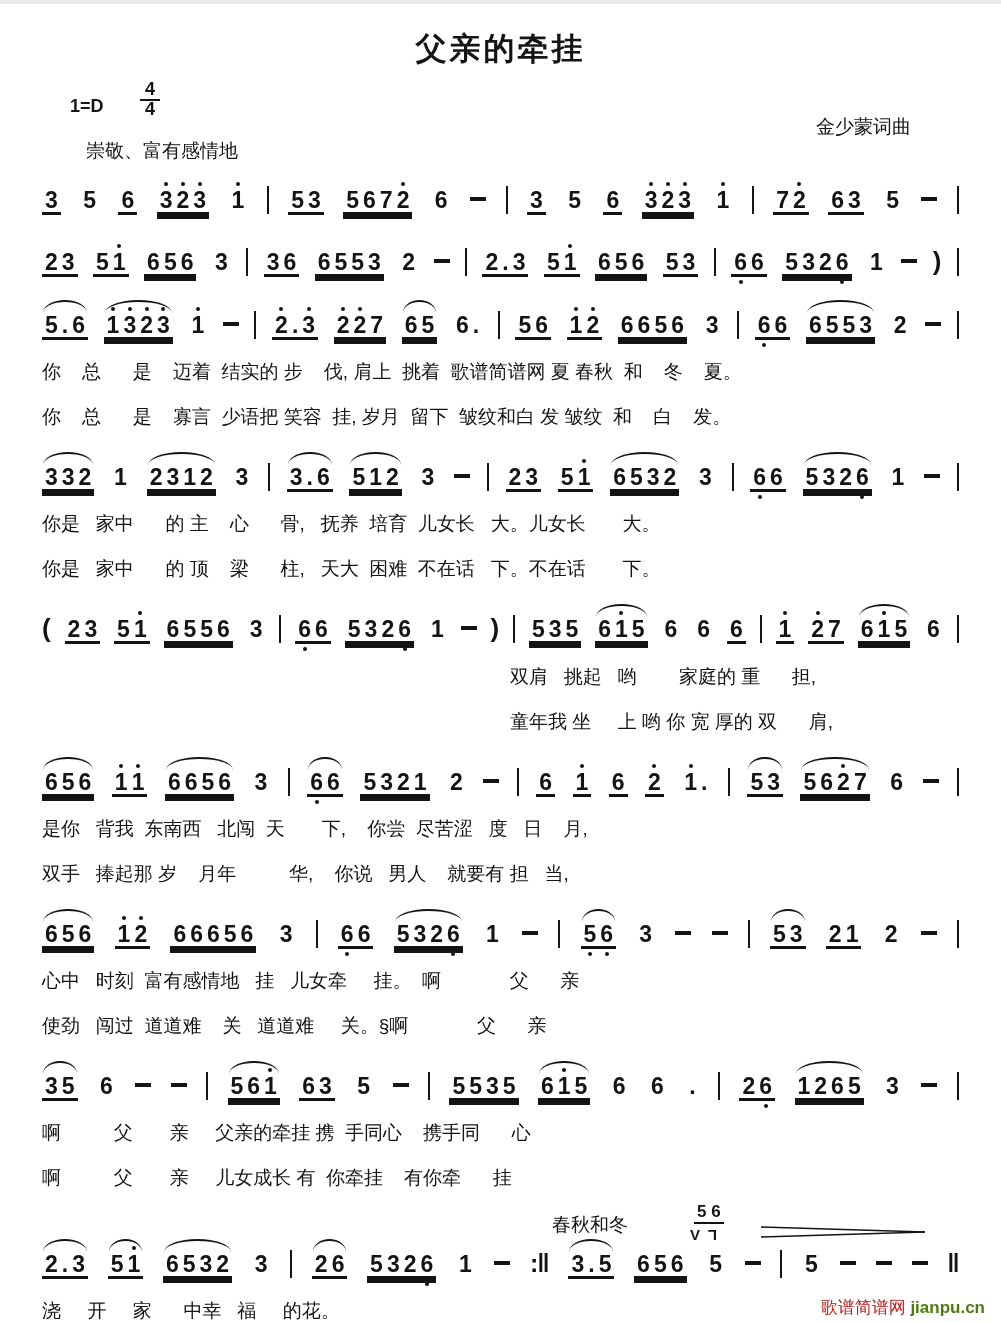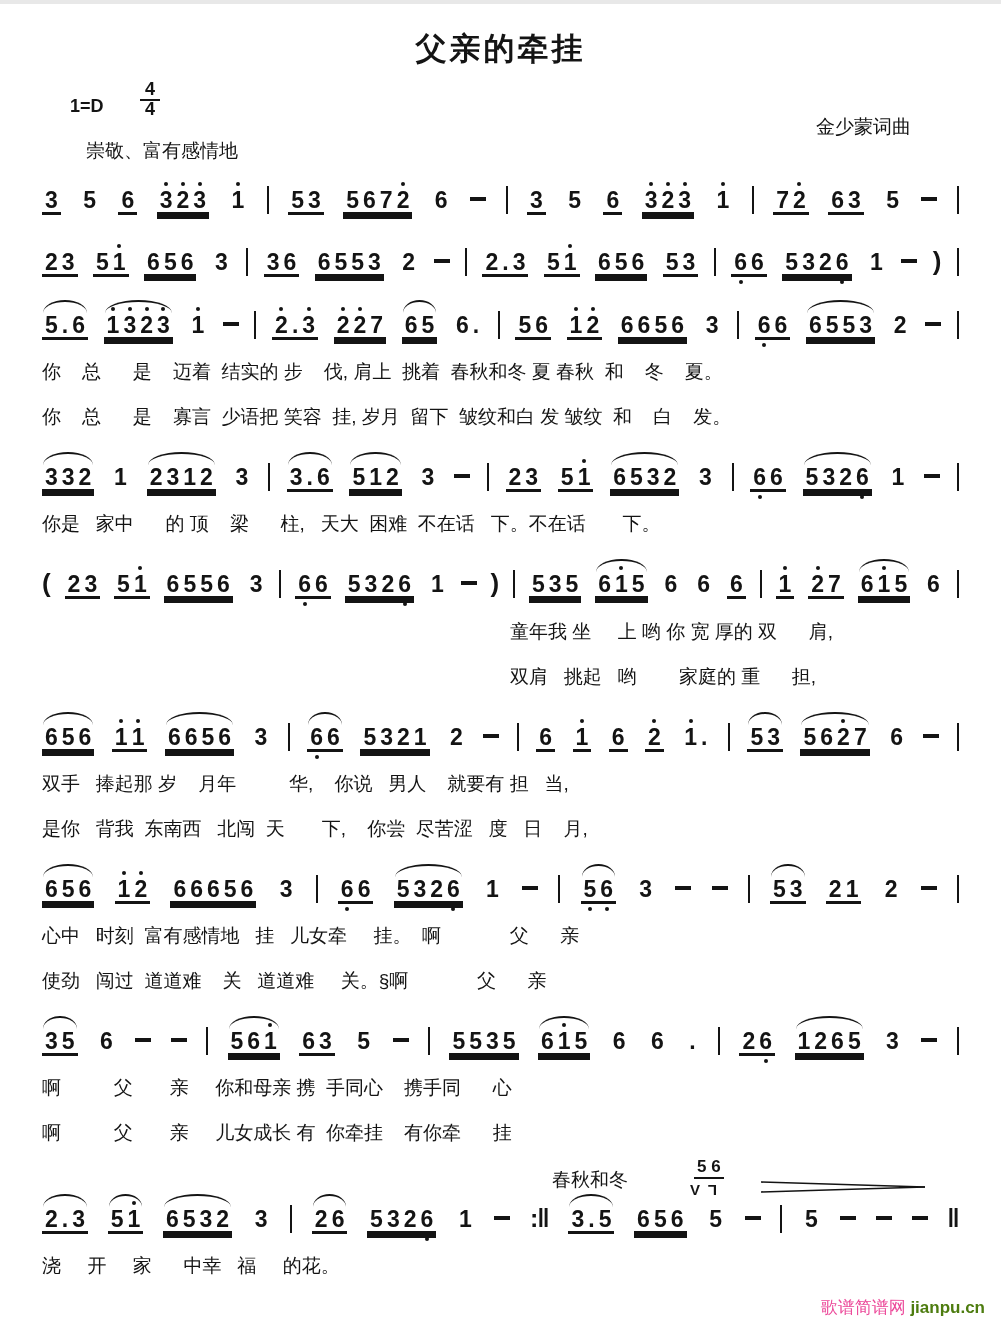--- a/index.html
+++ b/index.html
@@ -273,21 +273,21 @@
               <span class="ch">5</span>
               <span class="ch">5</span>
               <span class="ch">3</span>
             </span>
             <span class="cluster">
               <span class="ch">2</span>
             </span>
             <span class="dash"></span>
             <span class="bar"></span>
           </div>
-          <div class="lyric">你    总      是    迈着  结实的 步    伐, 肩上  挑着  春秋和冬 夏 春秋  和    冬    夏。</div>
+          <div class="lyric">你    总      是    迈着  结实的 步    伐, 肩上  挑着  歌谱简谱网 夏 春秋  和    冬    夏。</div>
           <div class="lyric">你    总      是    寡言  少语把 笑容  挂, 岁月  留下  皱纹和白 发 皱纹  和    白    发。</div>
         </div>
         <div class="system">
           <div class="notes">
             <span class="cluster arc u2">
               <span class="ch">3</span>
               <span class="ch">3</span>
               <span class="ch">2</span>
             </span>
             <span class="cluster">
@@ -345,20 +345,21 @@
               <span class="ch">3</span>
               <span class="ch">2</span>
               <span class="ch lo">6</span>
             </span>
             <span class="cluster">
               <span class="ch">1</span>
             </span>
             <span class="dash"></span>
             <span class="bar"></span>
           </div>
+          <div class="lyric">你是   家中      的 主    心      骨,   抚养  培育  儿女长   大。儿女长       大。</div>
           <div class="lyric">你是   家中      的 顶    梁      柱,   天大  困难  不在话   下。不在话       下。</div>
         </div>
         <div class="system">
           <div class="notes">
             <span class="paren">(</span>
             <span class="cluster u1">
               <span class="ch">2</span>
               <span class="ch">3</span>
             </span>
             <span class="cluster u1">
@@ -421,22 +422,22 @@
             <span class="cluster arc u2">
               <span class="ch">6</span>
               <span class="ch hi">1</span>
               <span class="ch">5</span>
             </span>
             <span class="cluster">
               <span class="ch">6</span>
             </span>
             <span class="bar"></span>
           </div>
+          <div class="lyric indent">双肩   挑起   哟        家庭的 重      担,</div>
           <div class="lyric indent">童年我 坐     上 哟 你 宽 厚的 双      肩,</div>
-          <div class="lyric indent">双肩   挑起   哟        家庭的 重      担,</div>
         </div>
         <div class="system">
           <div class="notes">
             <span class="cluster arc u2">
               <span class="ch">6</span>
               <span class="ch">5</span>
               <span class="ch">6</span>
             </span>
             <span class="cluster u1">
               <span class="ch hi">1</span>
@@ -493,22 +494,22 @@
               <span class="ch">6</span>
               <span class="ch hi">2</span>
               <span class="ch">7</span>
             </span>
             <span class="cluster">
               <span class="ch">6</span>
             </span>
             <span class="dash"></span>
             <span class="bar"></span>
           </div>
+          <div class="lyric">是你   背我  东南西   北闯  天       下,    你尝  尽苦涩   度   日    月,</div>
           <div class="lyric">双手   捧起那 岁    月年          华,    你说   男人    就要有 担   当,</div>
-          <div class="lyric">是你   背我  东南西   北闯  天       下,    你尝  尽苦涩   度   日    月,</div>
         </div>
         <div class="system">
           <div class="notes">
             <span class="cluster arc u2">
               <span class="ch">6</span>
               <span class="ch">5</span>
               <span class="ch">6</span>
             </span>
             <span class="cluster u1">
               <span class="ch hi">1</span>
@@ -623,21 +624,21 @@
               <span class="ch">2</span>
               <span class="ch">6</span>
               <span class="ch">5</span>
             </span>
             <span class="cluster">
               <span class="ch">3</span>
             </span>
             <span class="dash"></span>
             <span class="bar"></span>
           </div>
-          <div class="lyric">啊          父       亲     你和母亲 携  手同心    携手同      心</div>
+          <div class="lyric">啊          父       亲     父亲的牵挂 携  手同心    携手同      心</div>
           <div class="lyric">啊          父       亲     儿女成长 有  你牵挂    有你牵      挂</div>
         </div>
         <div class="system sys-last">
           <div class="end-label">春秋和冬</div>
           <div class="grace">5 6</div>
           <div class="breath">V<span class="flipg">Γ</span></div>
           <div class="hairpin"><svg width="170" height="16" xmlns="http://www.w3.org/2000/svg">
               <line x1="2" y1="3" x2="166" y2="8" stroke="#141414" stroke-width="1.6"></line>
               <line x1="2" y1="13" x2="166" y2="8" stroke="#141414" stroke-width="1.6"></line>
             </svg></div>
@@ -698,16 +699,16 @@
             <span class="dash"></span>
             <span class="dash"></span>
             <span class="fin">‖</span>
           </div>
           <div class="lyric">浇     开     家      中幸   福     的花。</div>
         </div>
       </div>
   </div>
 
   <div class="watermark">
-    <span class="wm-site" style="color: #ec4899;">歌谱简谱网</span>
+    <span class="wm-site" style="color: #b91c1c;">歌谱简谱网</span>
     <span class="wm-url" style="color: #4d7c0f;">jianpu.cn</span>
   </div>
 </div>
 
 </body></html>

